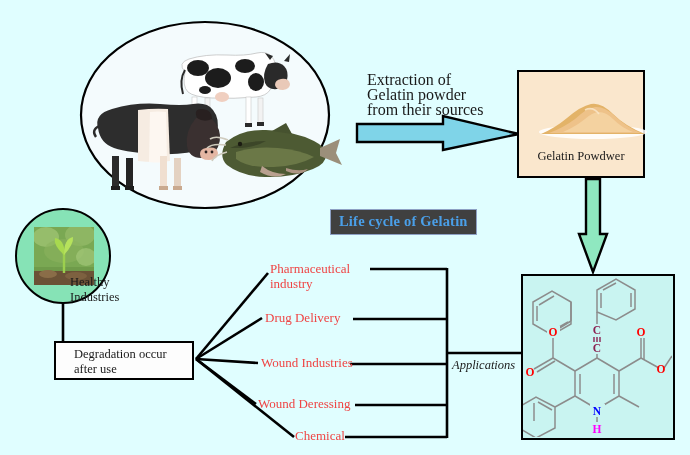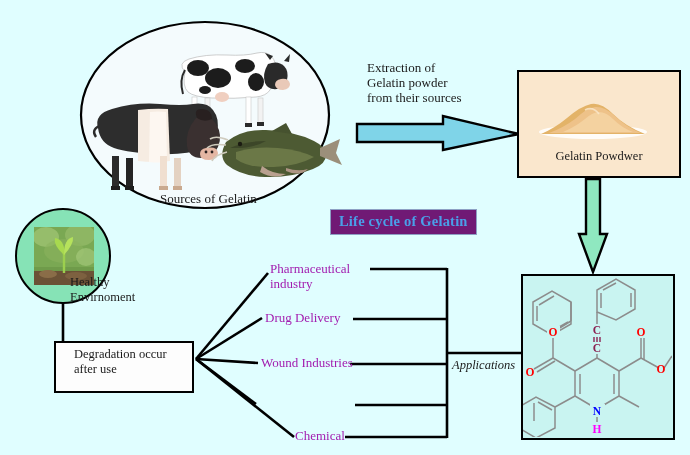--- a/index.html
+++ b/index.html
@@ -31,27 +31,27 @@
     color: #1a1a1a;
     font-size: 12.5px;
     line-height: 14px;
     white-space: pre;
   }
 
   
   #sources-label { left: 160px; top: 192px; font-size: 13px; }
 
   
-  #extraction-label { left: 367px; top: 60px; font-size: 13px; line-height: 15px; }
+  #extraction-label { left: 367px; top: 72px; font-size: 16px; line-height: 15px; }
 
   
   #powder-box {
     position: absolute;
     left: 517px; top: 70px;
-    width: 164px; height: 108px;
+    width: 128px; height: 108px;
     background: #fae7cd;
     border: 2.5px solid #000;
     box-sizing: border-box;
   }
   #powder-label {
     position: absolute;
     left: 0; right: 0;
     bottom: 12px;
     text-align: center;
     font-size: 12.5px;
@@ -64,21 +64,21 @@
   }
 
   
   #chem-label { left: 604px; top: 198px; font-size: 12.5px; line-height: 15px; }
 
   
   #title-box {
     position: absolute;
     left: 330px; top: 209px;
     padding: 3px 8px 4px 8px;
-    background: #701a75;
+    background: #404040;
     border: 1.5px solid #8da0c4;
     color: #4a9fe8;
     font-weight: bold;
     font-size: 14.5px;
     letter-spacing: 0.2px;
   }
 
   
   #env-circle {
     position: absolute;
@@ -94,39 +94,39 @@
     left: 17px; top: 17px;
     width: 60px; height: 58px;
     overflow: hidden;
   }
   #env-label { left: 70px; top: 275px; font-size: 12.5px; line-height: 15px; }
 
   
   #degradation-box {
     position: absolute;
     left: 54px; top: 341px;
-    width: 140px; height: 52px;
+    width: 140px; height: 39px;
     background: #fdfdfd;
     border: 2px solid #000;
     box-sizing: border-box;
   }
   #degradation-label {
     position: absolute;
     left: 18px; top: 4px;
     font-size: 12.5px;
     line-height: 15px;
     color: #1a1a1a;
   }
 
   
   .app-label {
     position: absolute;
     font-size: 13px;
     line-height: 14.5px;
-    color: #a21caf;
+    color: #ef4444;
     white-space: pre;
   }
   #applications-label { left: 452px; top: 358px; font-size: 12.5px; font-style: italic; }
 
   
   #chem-box {
     position: absolute;
     left: 521px; top: 274px;
     width: 154px; height: 166px;
     background: #c9f4f1;
@@ -242,21 +242,20 @@
       <line x1="350" y1="364" x2="447" y2="364"></line>
       <line x1="355" y1="405" x2="447" y2="405"></line>
       <line x1="345" y1="437" x2="447" y2="437"></line>
 
       <line x1="447" y1="268" x2="447" y2="438"></line>
 
       <line x1="447" y1="353" x2="521" y2="353"></line>
     </g>
   </svg>
 
-  <div class="lbl" id="sources-label">Sources of Gelatin</div>
 
   <div class="lbl" id="extraction-label">Extraction of
 Gelatin powder
 from their sources</div>
 
   <div id="powder-box">
     <svg id="powder-mound" viewBox="0 0 112 46">
       <ellipse cx="56" cy="38" rx="54" ry="7" fill="#ffffff" opacity="0.85"></ellipse>
       <path d="M4 40 q14 -6 26 -16 q14 -12 24 -14 q10 -2 22 10 q12 12 32 20 z" fill="#e3b368"></path>
       <path d="M12 39 q14 -5 26 -14 q12 -11 20 -12 q9 -1 20 9 q11 11 26 17 z" fill="#eec289"></path>
@@ -279,31 +278,32 @@
       <ellipse cx="52" cy="30" rx="10" ry="9" fill="#a8cb7e" opacity="0.6"></ellipse>
       <rect x="0" y="44" width="60" height="14" fill="#6b5236"></rect>
       <ellipse cx="14" cy="47" rx="9" ry="4" fill="#8a6d48"></ellipse>
       <ellipse cx="42" cy="49" rx="11" ry="4" fill="#7d6140"></ellipse>
       <path d="M30 46 L30 26" stroke="#9ccf4e" stroke-width="2.4" fill="none"></path>
       <path d="M30 28 q-11 -10 -9 -17 q9 1 10 16 z" fill="#a8d94f"></path>
       <path d="M30 28 q10 -11 9 -18 q-9 2 -9 17 z" fill="#b6e25c"></path>
     </svg>
   </div>
   <div class="lbl" id="env-label">Healthy
-Envirnoment</div>
+Industries</div>
 
   <div id="degradation-box">
     <div id="degradation-label">Degradation occur
 after use</div>
   </div>
 
   <div class="app-label" style="left:270px; top:262px;">Pharmaceutical
 industry</div>
   <div class="app-label" style="left:265px; top:311px;">Drug Delivery</div>
   <div class="app-label" style="left:261px; top:356px;">Wound Industries</div>
+  <div class="app-label" style="left:258px; top:397px;">Wound Deressing</div>
   <div class="app-label" style="left:295px; top:429px;">Chemical</div>
 
   <div class="lbl" id="applications-label">Applications</div>
 
   <div id="chem-box">
     <svg id="chem-svg" width="149" height="161" viewBox="0 0 149 161">
       <g stroke="#8c8c8c" stroke-width="1.5" fill="none">
 
         <path d="M74 82 L52 95"></path>
         <path d="M74 82 L96 95"></path>

